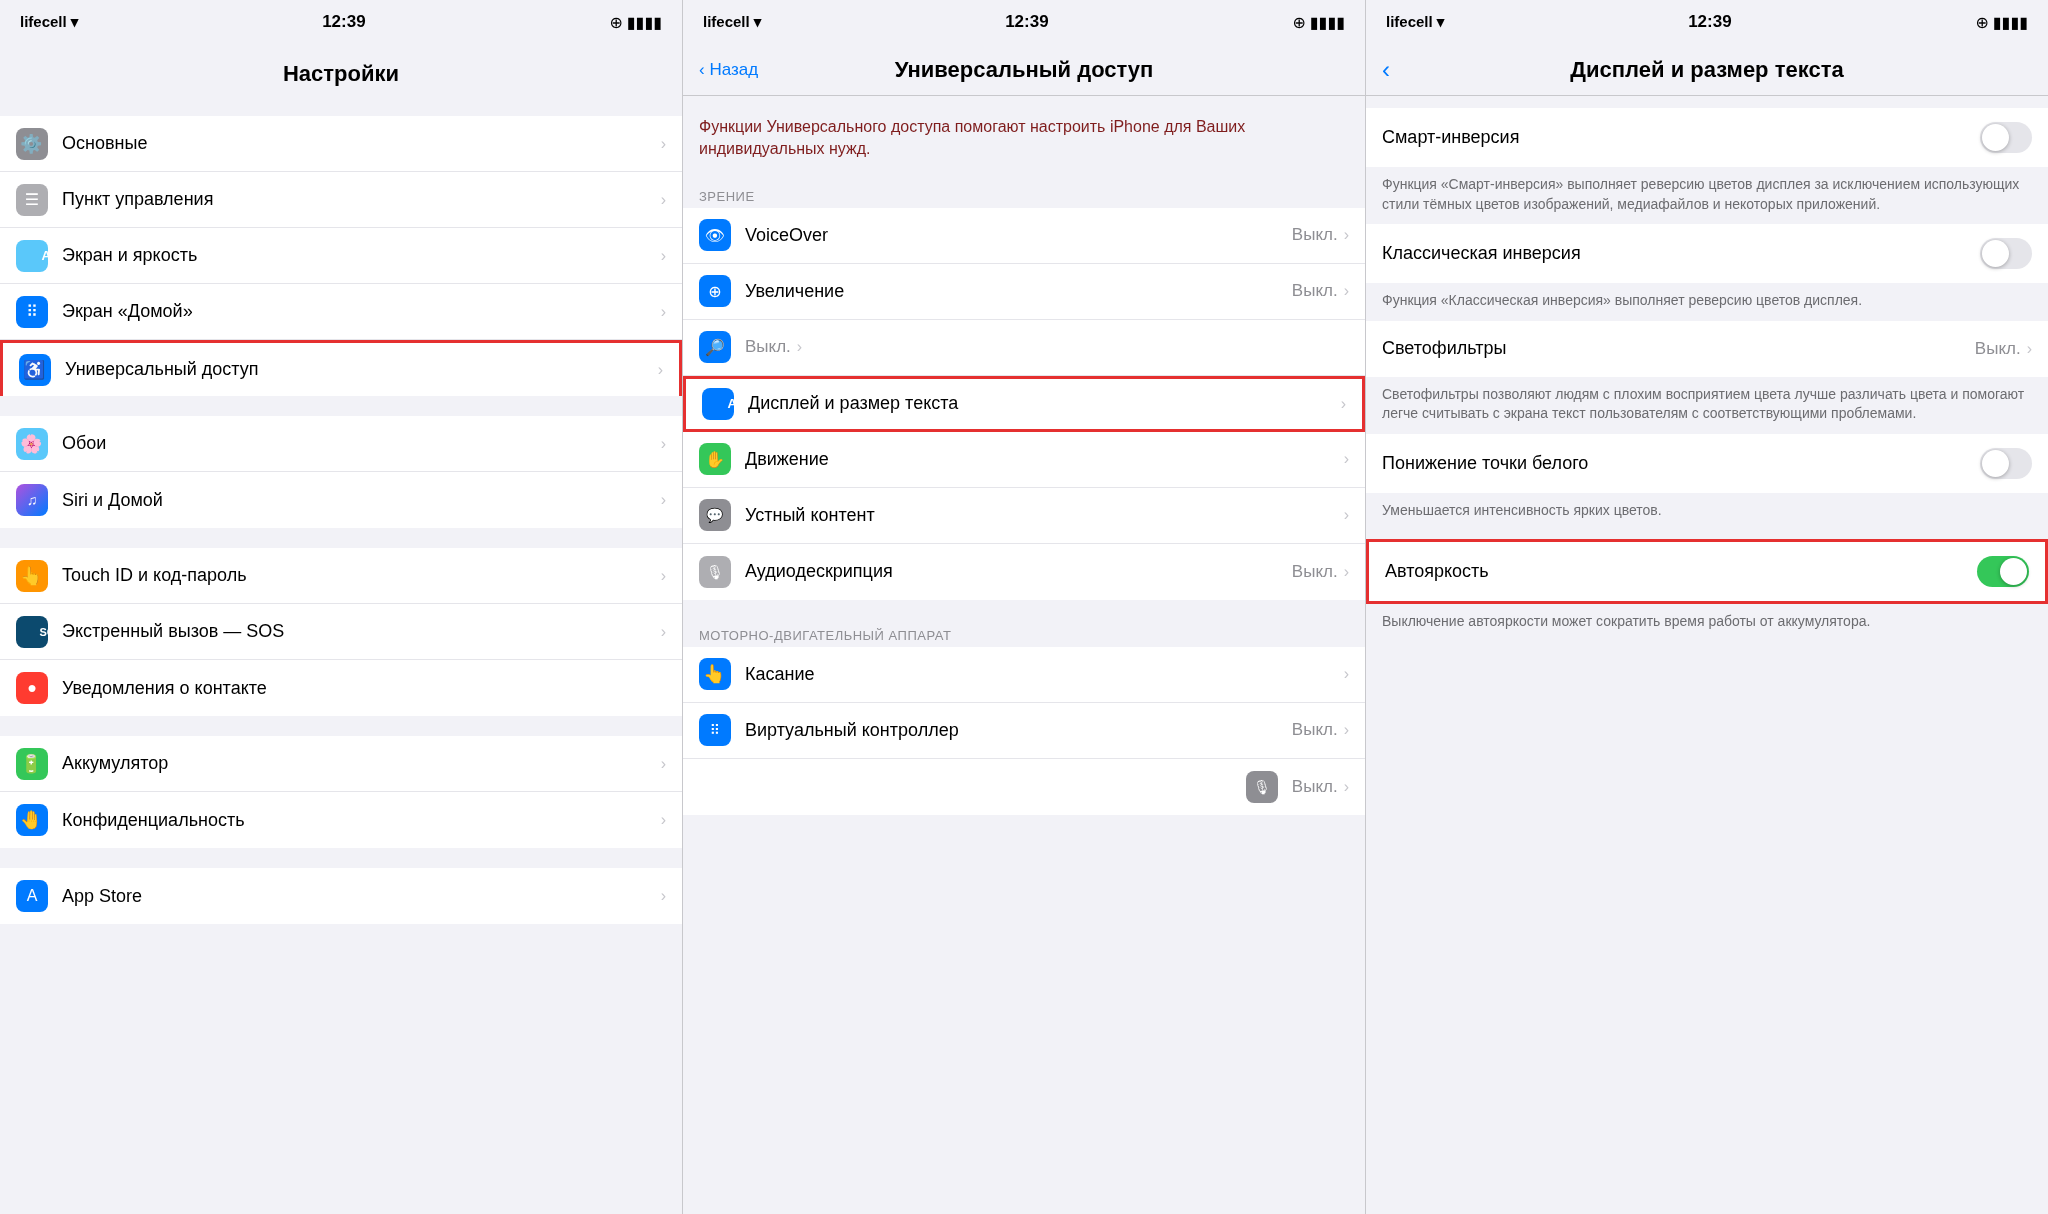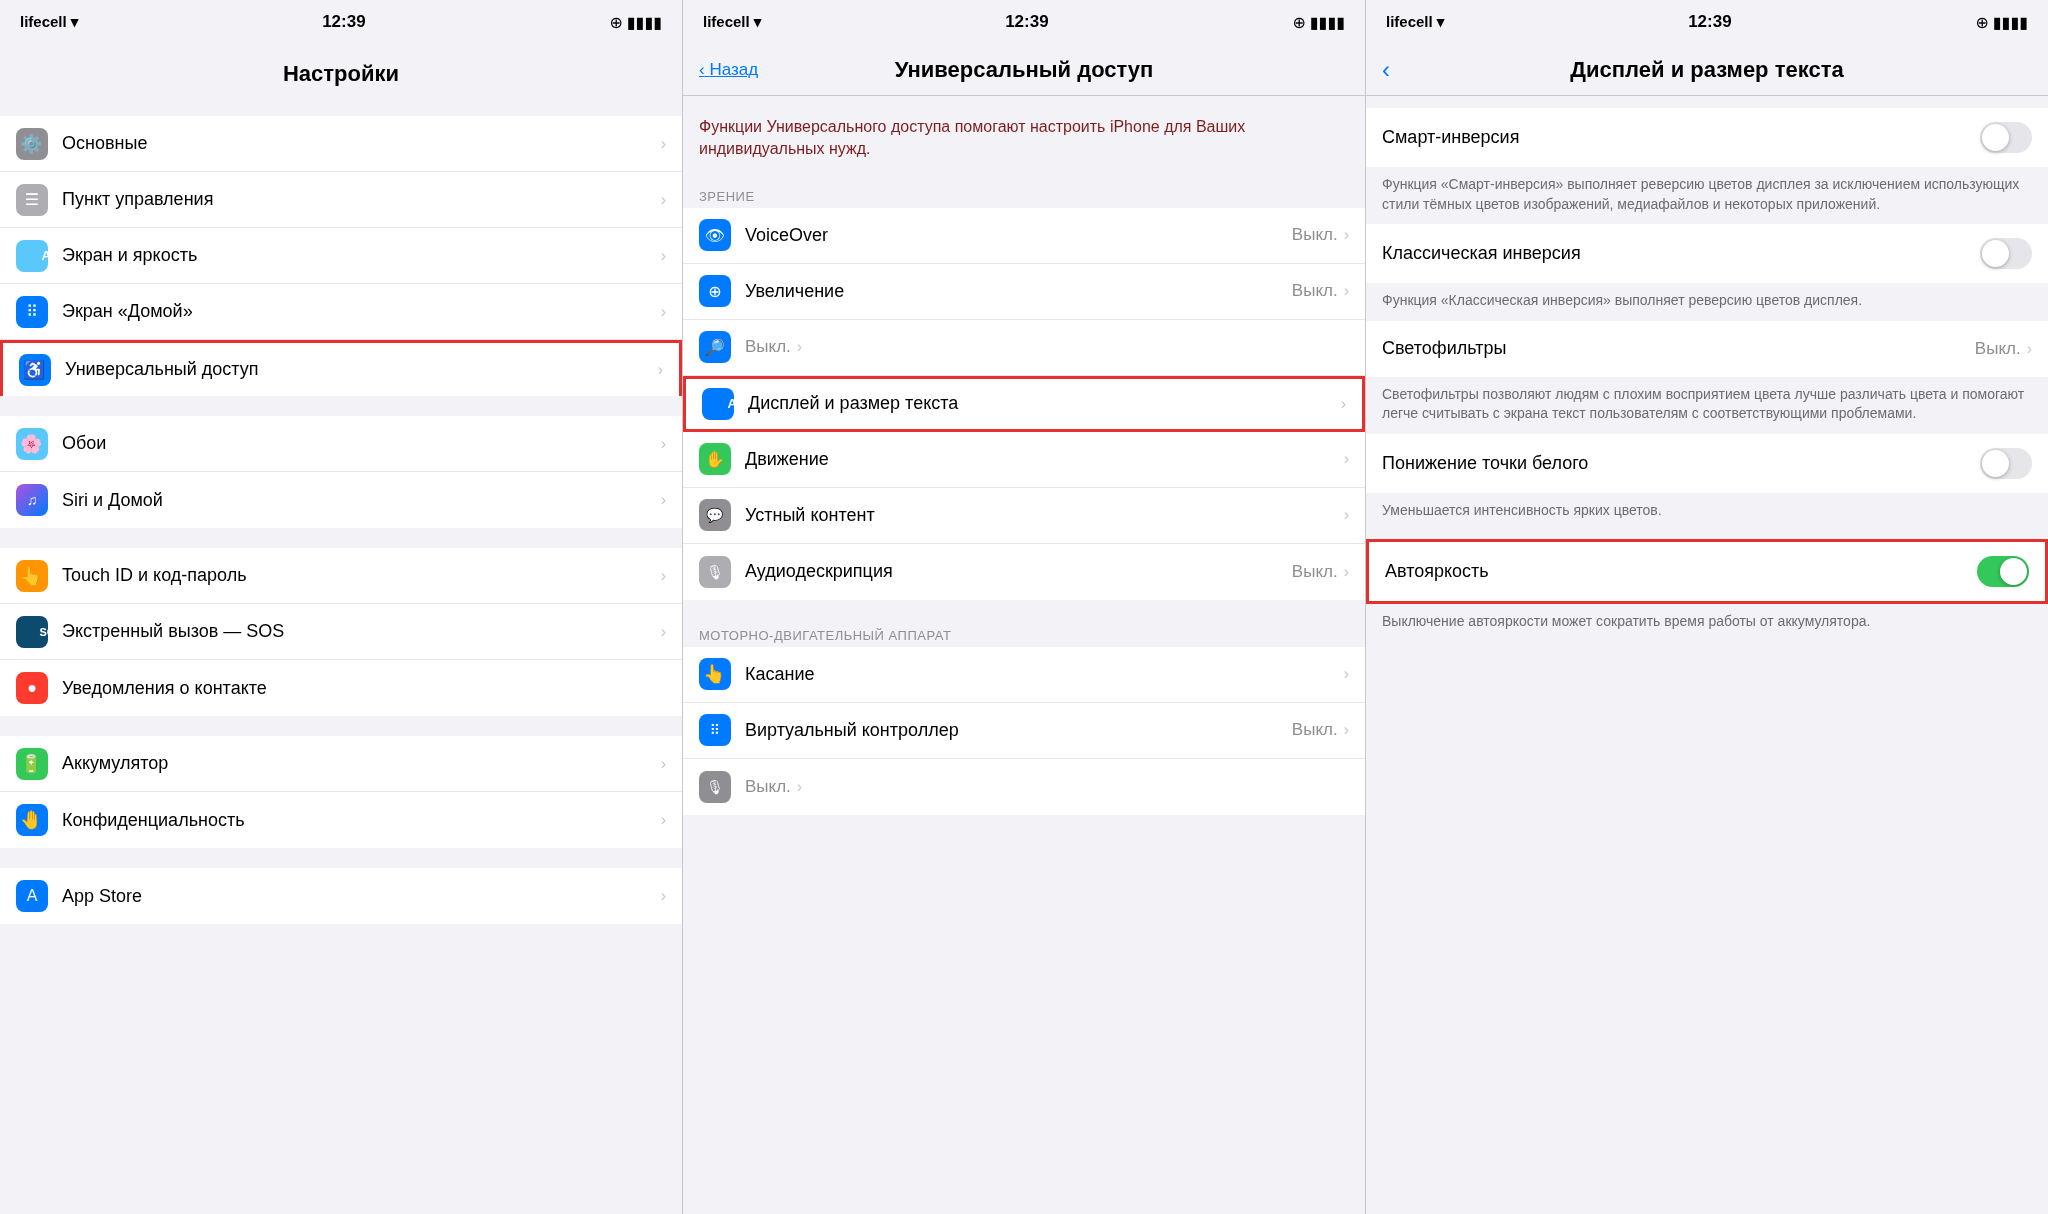--- a/index.html
+++ b/index.html
@@ -52,21 +52,21 @@
     .list-item {
       display: flex;
       align-items: center;
       background: #fff;
       padding: 0 16px;
       height: 56px;
       border-bottom: 1px solid #e5e5ea;
       cursor: pointer;
       position: relative;
     }
-    .list-item:last-child { border-bottom: none; }
+    .list-item:last-child { border-bottom: none; justify-content: flex-end; }
     .item-icon {
       width: 32px;
       height: 32px;
       border-radius: 8px;
       display: flex;
       align-items: center;
       justify-content: center;
       margin-right: 14px;
       flex-shrink: 0;
       font-size: 16px;
@@ -297,21 +297,21 @@
   <div class="status-bar">
     <span class="status-left">lifecell ▾</span>
     <span class="status-center">12:39</span>
     <div class="status-icons">
       <span>⊕</span>
       <span>▮▮▮▮</span>
     </div>
   </div>
 
   <div class="nav-bar relative">
-    <div class="nav-bar-left" style="color:#007aff;font-size:17px;cursor:pointer;text-decoration:underline;">
+    <div class="nav-bar-left" style="color:#007aff;font-size:17px;cursor:pointer;">
       <span>‹</span>
       <span style="color:#007aff;">Назад</span>
     </div>
     <span class="nav-title">Универсальный доступ</span>
   </div>
 
   <div class="list-container">
     <div class="section-gap" style="height:12px;"></div>
     <div class="desc-text" style="background:#f2f2f7;">Функции Универсального доступа помогают настроить iPhone для Ваших индивидуальных нужд.</div>
     <div class="section-gap" style="height:8px;"></div>

